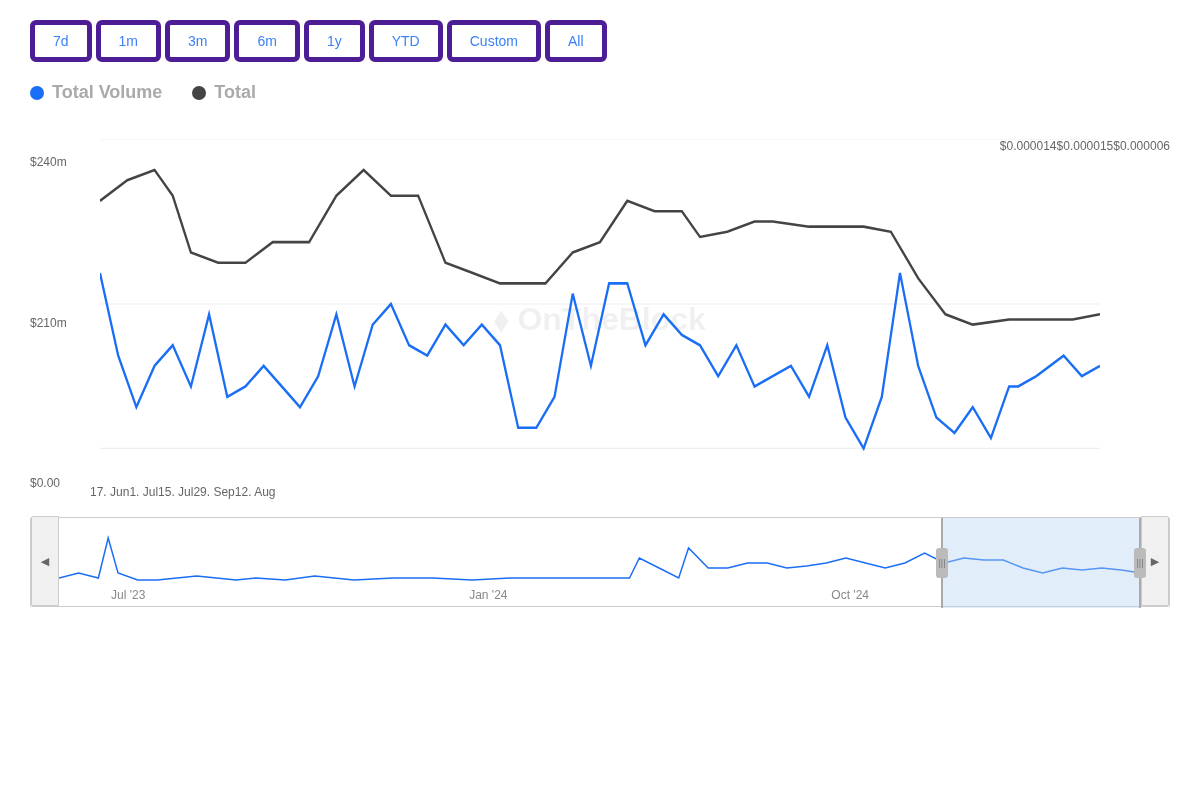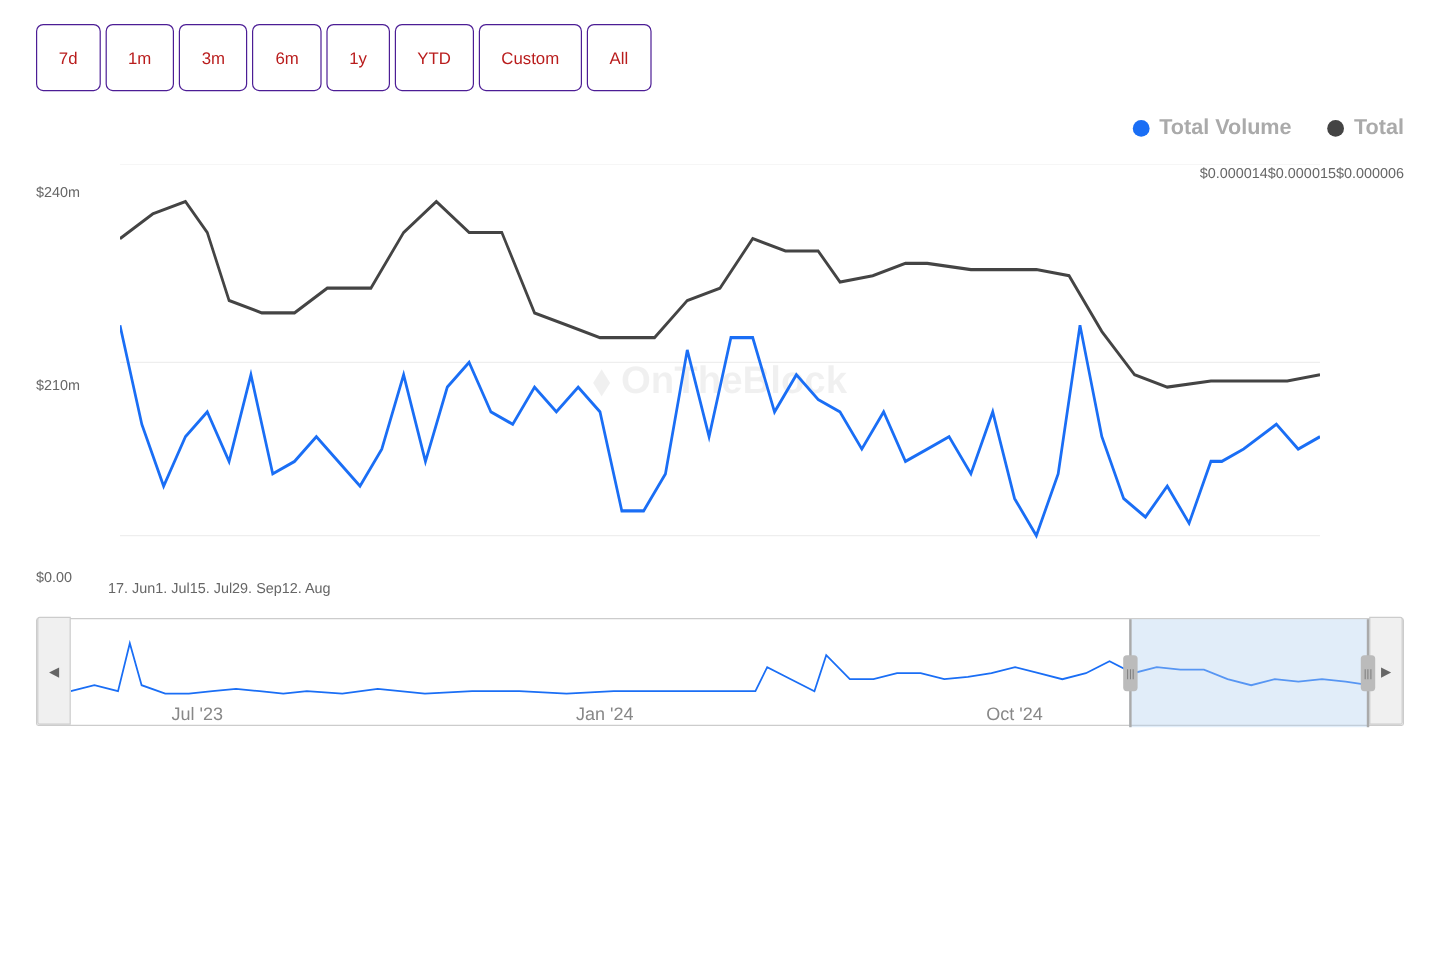--- a/index.html
+++ b/index.html
@@ -17,35 +17,34 @@
       position: relative;
     }
     
     .time-buttons {
       display: flex;
       gap: 4px;
       margin-bottom: 20px;
       flex-wrap: wrap;
     }
     .time-btn {
-      padding: 19px 18px;
-      border: 1px solid #4c1d95;
+      padding: 8px 18px;
+      border: 5px solid #4c1d95;
       border-radius: 6px;
       background: #fff;
       cursor: pointer;
       font-size: 14px;
-      color: #b91c1c;
+      color: #3b82f6;
     }
     
     .legend {
       display: flex;
       gap: 30px;
-      margin-bottom: 20px;
+      margin-bottom: 36px;
       align-items: center;
-      justify-content: flex-end;
     }
     .legend-item {
       display: flex;
       align-items: center;
       gap: 8px;
       font-size: 18px;
       font-weight: 600;
       color: #aaa;
     }
     .legend-dot {
@@ -387,19 +386,19 @@
           1000,55
           1020,50
           1040,52
           1060,50
           1080,52
           1100,55
         "></polyline>
     </svg>
 
     
-    <div style="display:flex; justify-content:space-between; padding: 0 80px 0 112px; font-size:15px; color:#888; margin-top:-4px;">
+    <div style="display:flex; justify-content:space-between; padding: 0 80px 0 80px; font-size:12px; color:#888; margin-top:-4px;">
       <span>Jul '23</span>
       <span>Jan '24</span>
       <span style="margin-right:220px;">Oct '24</span>
     </div>
   </div>
 </div>
 
 </body></html>

